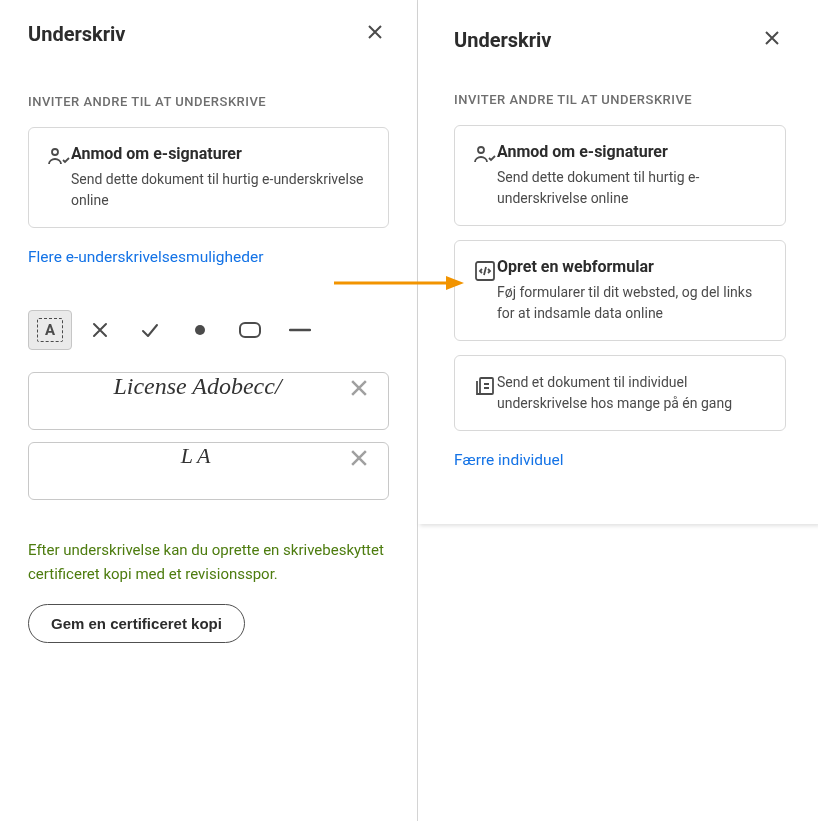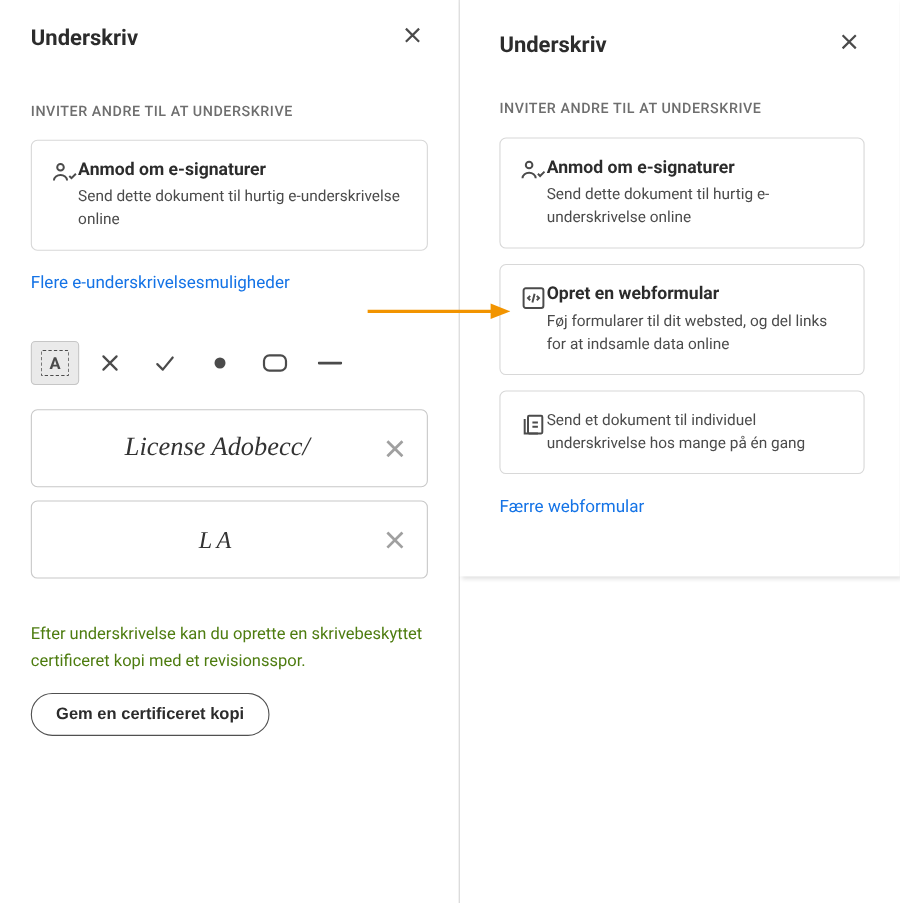--- a/index.html
+++ b/index.html
@@ -103,24 +103,24 @@
       cursor: pointer;
       color: #4b4b4b;
     }
     .tool-btn.active {
       background: #eaeaea;
       border: 1px solid #c6c6c6;
     }
     .sig-box {
       border: 1px solid #c8c8c8;
       border-radius: 6px;
-      height: 71px;
+      height: 58px;
       margin-bottom: 12px;
       display: flex;
-      align-items: center;
+      align-items: flex-start;
       padding: 0 14px 0 22px;
       cursor: pointer;
       position: relative;
     }
     .sig-text {
       flex: 1;
       text-align: center;
       font-family: "Brush Script MT", "Segoe Script", cursive;
       color: #333;
     }
@@ -298,21 +298,21 @@
           <rect x="7" y="4" width="13" height="16" rx="1"></rect>
           <path d="M4 7v13h12"></path>
           <path d="M11 10h5M11 14h5"></path>
         </svg>
       </div>
       <div class="card-content">
         <div class="card-desc">Send et dokument til individuel underskrivelse hos mange på én gang</div>
       </div>
     </div>
 
-    <div class="link">Færre webformular</div>
+    <div class="link">Færre individuel</div>
   </div>
 
   <svg class="arrow" width="130" height="20" viewBox="0 0 130 20">
     <line x1="0" y1="10" x2="115" y2="10" stroke="#f29400" stroke-width="3"></line>
     <polygon points="130,10 112,3 112,17" fill="#f29400"></polygon>
   </svg>
 
 </div>
 
 </body></html>

